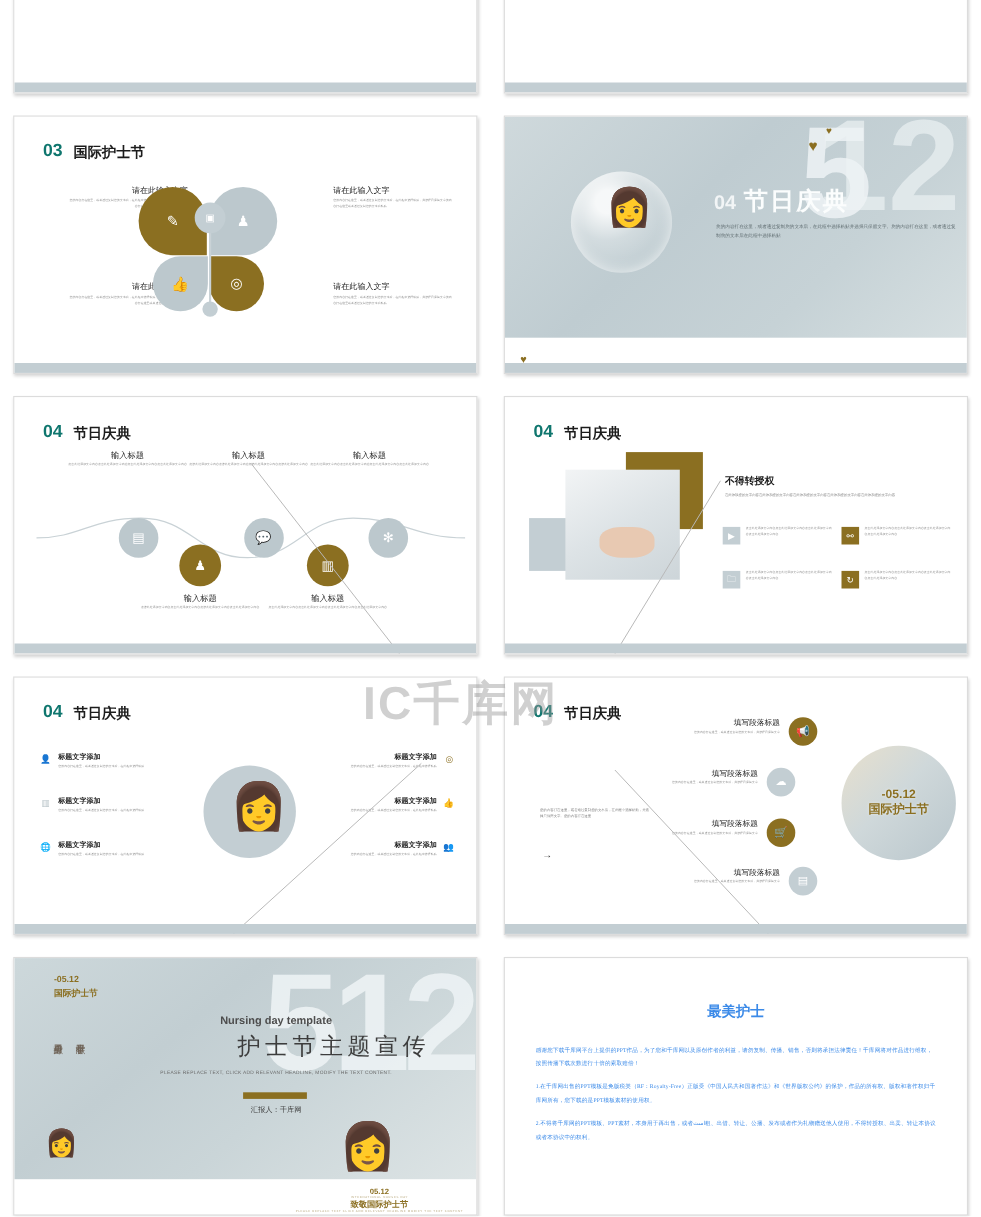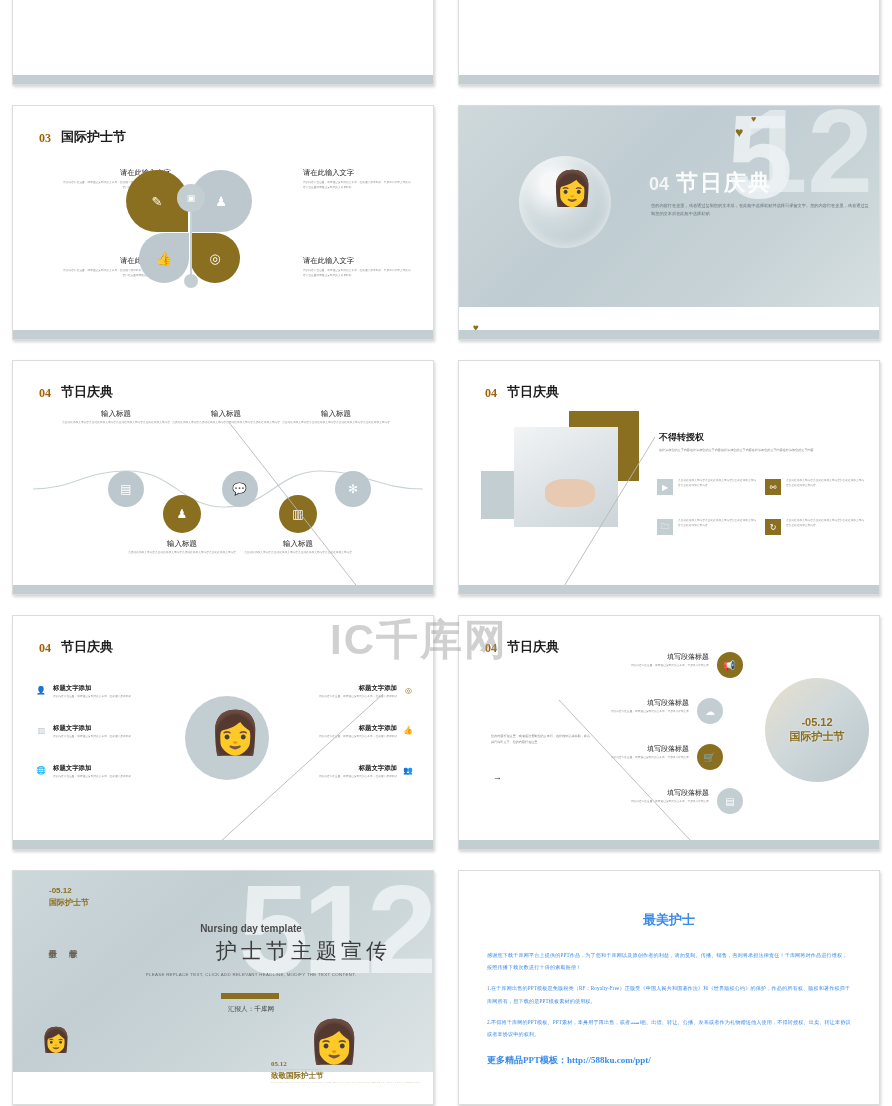--- a/index.html
+++ b/index.html
@@ -38,23 +38,22 @@
     background:#c3ced3;
   }
 
   
   .s-title{
     position:absolute; left:26px; top:24px;
     display:flex; align-items:flex-end; gap:7px;
     z-index:4;
   }
   .s-title .num{
-    font-size:12px; font-weight:bold; color:#a16207; line-height:1;
+    font-size:16px; font-weight:bold; color:#0f766e; line-height:1;
     padding-bottom:1px;
-    font-family:Liberation Serif, serif;
   }
   .s-title .txt{
     font-size:13px; font-weight:bold; color:#1c1c1c; line-height:1;
     position:relative; padding:0 3px 2px 3px;
   }
   .tiny{ font-size:2.6px; color:#8d8d8d; line-height:1.75; letter-spacing:.1px; }
   .tiny2{ font-size:3.1px; color:#7d7d7d; line-height:1.8; }
 
   
   .pet{ position:absolute; width:62px; height:62px; }
@@ -147,21 +146,21 @@
   .t9en{ position:absolute; left:118px; top:52px; width:240px; text-align:center;
         font-size:10px; font-weight:bold; color:#4d4d4d; }
   .t9cn{ position:absolute; left:98px; top:66px; width:280px; text-align:right;
         font-size:21px; font-weight:normal; color:#3d3d3d; letter-spacing:4px;
         font-family:"Liberation Serif",serif; }
   .t9sub{ position:absolute; left:108px; top:100px; width:260px; text-align:center;
         font-size:4.4px; color:#6a6a6a; line-height:2; letter-spacing:.3px; }
   .bar9{ position:absolute; left:208px; top:122px; width:58px; height:6px; background:#8b6f21; }
   .pres9{ position:absolute; left:118px; top:134px; width:240px; text-align:center;
         font-size:6.6px; color:#3a3a3a; font-family:"Liberation Serif",serif; }
-  .foot9{ position:absolute; right:12px; bottom:20px; text-align:left;font-family:Liberation Serif, serif; }
+  .foot9{ position:absolute; right:12px; bottom:1px; text-align:center; }
   .foot9 .a{ font-size:7px; color:#8b6f21; font-weight:bold; }
   .foot9 .b{ font-size:2.6px; color:#b9a97e; letter-spacing:.6px; }
   .foot9 .c{ font-size:7.5px; color:#8b6f21; font-weight:bold; }
 
   
   .cp{ position:absolute; inset:0; padding:40px 28px 0 28px; color:#3b8ae8;
        font-family:"Liberation Serif","DejaVu Serif",serif; }
   .cp h2{ text-align:center; font-size:13px; font-weight:bold; margin-bottom:20px; }
   .cp p{ font-size:5.1px; line-height:2.4; margin-bottom:9px; letter-spacing:.15px; }
   .cp .more{ margin-top:14px; font-size:9px; font-weight:bold; }
@@ -486,23 +485,20 @@
       </div>
     </div>
 
     <div class="cell">
       <div class="slide">
         <div class="cp">
           <h2>最美护士</h2>
           <p>感谢您下载千库网平台上提供的PPT作品，为了您和千库网以及原创作者的利益，请勿复制、传播、销售，否则将承担法律责任！千库网将对作品进行维权，按照传播下载次数进行十倍的索取赔偿！</p>
           <p>1.在千库网出售的PPT模板是免版税类（RF：Royalty-Free）正版受《中国人民共和国著作法》和《世界版权公约》的保护，作品的所有权、版权和著作权归千库网所有，您下载的是PPT模板素材的使用权。</p>
           <p>2.不得将千库网的PPT模板、PPT素材，本身用于再出售，或者است租、出借、转让、公播、发布或者作为礼物赠送他人使用，不得转授权、出卖、转让本协议或者本协议中的权利。</p>
-          <div class="more">
-            <span>更多精品PPT模板：</span><span>http://588ku.com/ppt/</span>
-          </div>
         </div>
       </div>
     </div>
 
   </div>
 
   <div class="wm">
     <div class="logo">IC<span>千库网</span></div>
   </div>
 

